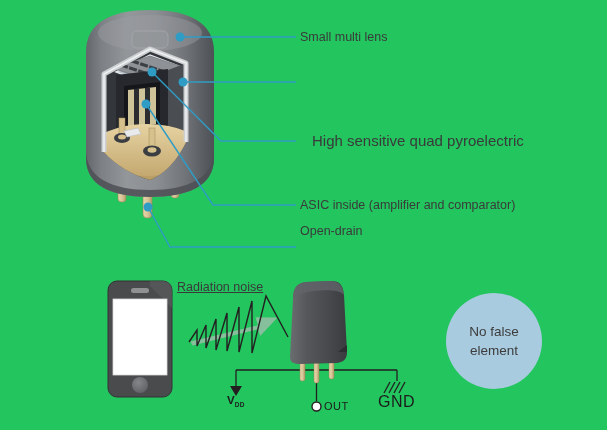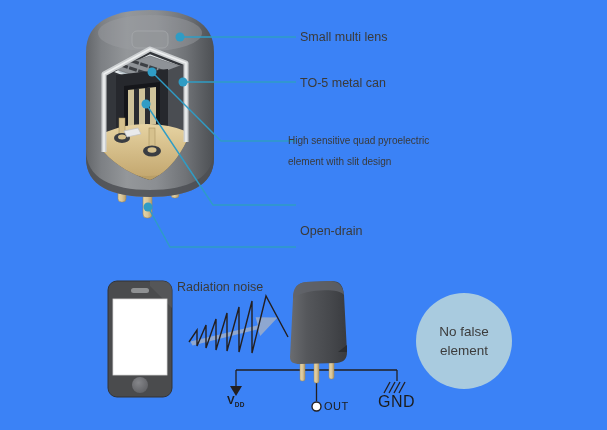--- a/index.html
+++ b/index.html
@@ -1,26 +1,26 @@
 <!DOCTYPE html>
 <html><head>
 <meta charset="utf-8">
 <style>
   html,body{margin:0;padding:0;background:#fff;}
-  #stage{position:relative;width:607px;height:430px;background:#3b82f6;overflow:hidden;
+  #stage{position:relative;width:607px;height:430px;background:#22c55e;overflow:hidden;
          font-family:"Liberation Sans","DejaVu Sans",sans-serif;color:#3a3a3a;}
   svg{position:absolute;left:0;top:0;}
   .lbl{position:absolute;left:300px;font-size:12.5px;line-height:16px;color:#3a3a3a;white-space:nowrap;}
-  .lbl2{position:absolute;left:288px;font-size:10px;line-height:21px;color:#3a3a3a;white-space:nowrap;}
-  .noise-lbl{position:absolute;left:177px;top:280px;font-size:12.5px;color:#3a3a3a;}
+  .lbl2{position:absolute;left:312px;font-size:15px;line-height:21px;color:#3a3a3a;white-space:nowrap;}
+  .noise-lbl{position:absolute;left:177px;top:280px;font-size:12.5px;color:#3a3a3a;text-decoration:underline;}
   .vdd{position:absolute;left:227px;top:394px;font-size:11.5px;color:#1c1c1c;font-weight:bold;}
   .vdd .sub{font-size:6.5px;position:relative;top:3px;letter-spacing:.3px;}
   .out{position:absolute;left:324px;top:400px;font-size:11px;color:#1c1c1c;letter-spacing:.5px;text-align:center;}
   .gnd{position:absolute;left:378px;top:393px;font-size:16px;color:#1c1c1c;letter-spacing:.5px;}
-  .bubble{position:absolute;left:416px;top:293px;width:96px;height:96px;border-radius:50%;
+  .bubble{position:absolute;left:446px;top:293px;width:96px;height:96px;border-radius:50%;
           background:#a9cbdf;display:flex;align-items:center;justify-content:center;
           text-align:center;font-size:13.5px;line-height:19px;color:#3c3c3c;}
 </style>
 </head>
 <body>
 
 <div id="stage">
 
   <svg width="607" height="430" viewBox="0 0 607 430">
     <defs>
@@ -164,25 +164,24 @@
       <rect x="314" y="358" width="5" height="25" rx="2" fill="url(#pinG)" stroke="#9c8657" stroke-width="0.5"></rect>
       <rect x="329" y="356" width="5" height="23" rx="2" fill="url(#pinG)" stroke="#9c8657" stroke-width="0.5"></rect>
       <path d="M290,357 L293,299 C293,286 298,283 306,282 L331,281 C340,281 343,285 344,295 L347,352 C347,359 344,362 337,363 L300,364 C293,364 290,362 290,357 Z" fill="url(#smallCanG)"></path>
       <path d="M293,299 C300,290 338,287 344,295 C343,286 339,281.5 331,281 L306,282 C298,283 293,288 293,299 Z" fill="#62646a" opacity="0.8"></path>
       <path d="M338,352 L347,352 L347,345 Z" fill="#2c2e31"></path>
     </g>
 
   </svg>
 
   <div class="lbl" style="top:29px">Small multi lens</div>
-  <div class="lbl" style="top:75px">TO-5 metal can</div>
   <div class="lbl2" style="top:130px">
     <div>High sensitive quad pyroelectric</div>
-    <div>element with slit design</div>
   </div>
+  <div class="lbl" style="top:197px">ASIC inside (amplifier and comparator)</div>
   <div class="lbl" style="top:223px">Open-drain</div>
 
   <div class="noise-lbl">Radiation noise</div>
 
   <div class="vdd"><span>V</span><span class="sub">DD</span></div>
   <div class="out">OUT</div>
   <div class="gnd">GND</div>
 
   <div class="bubble">
     <div>

